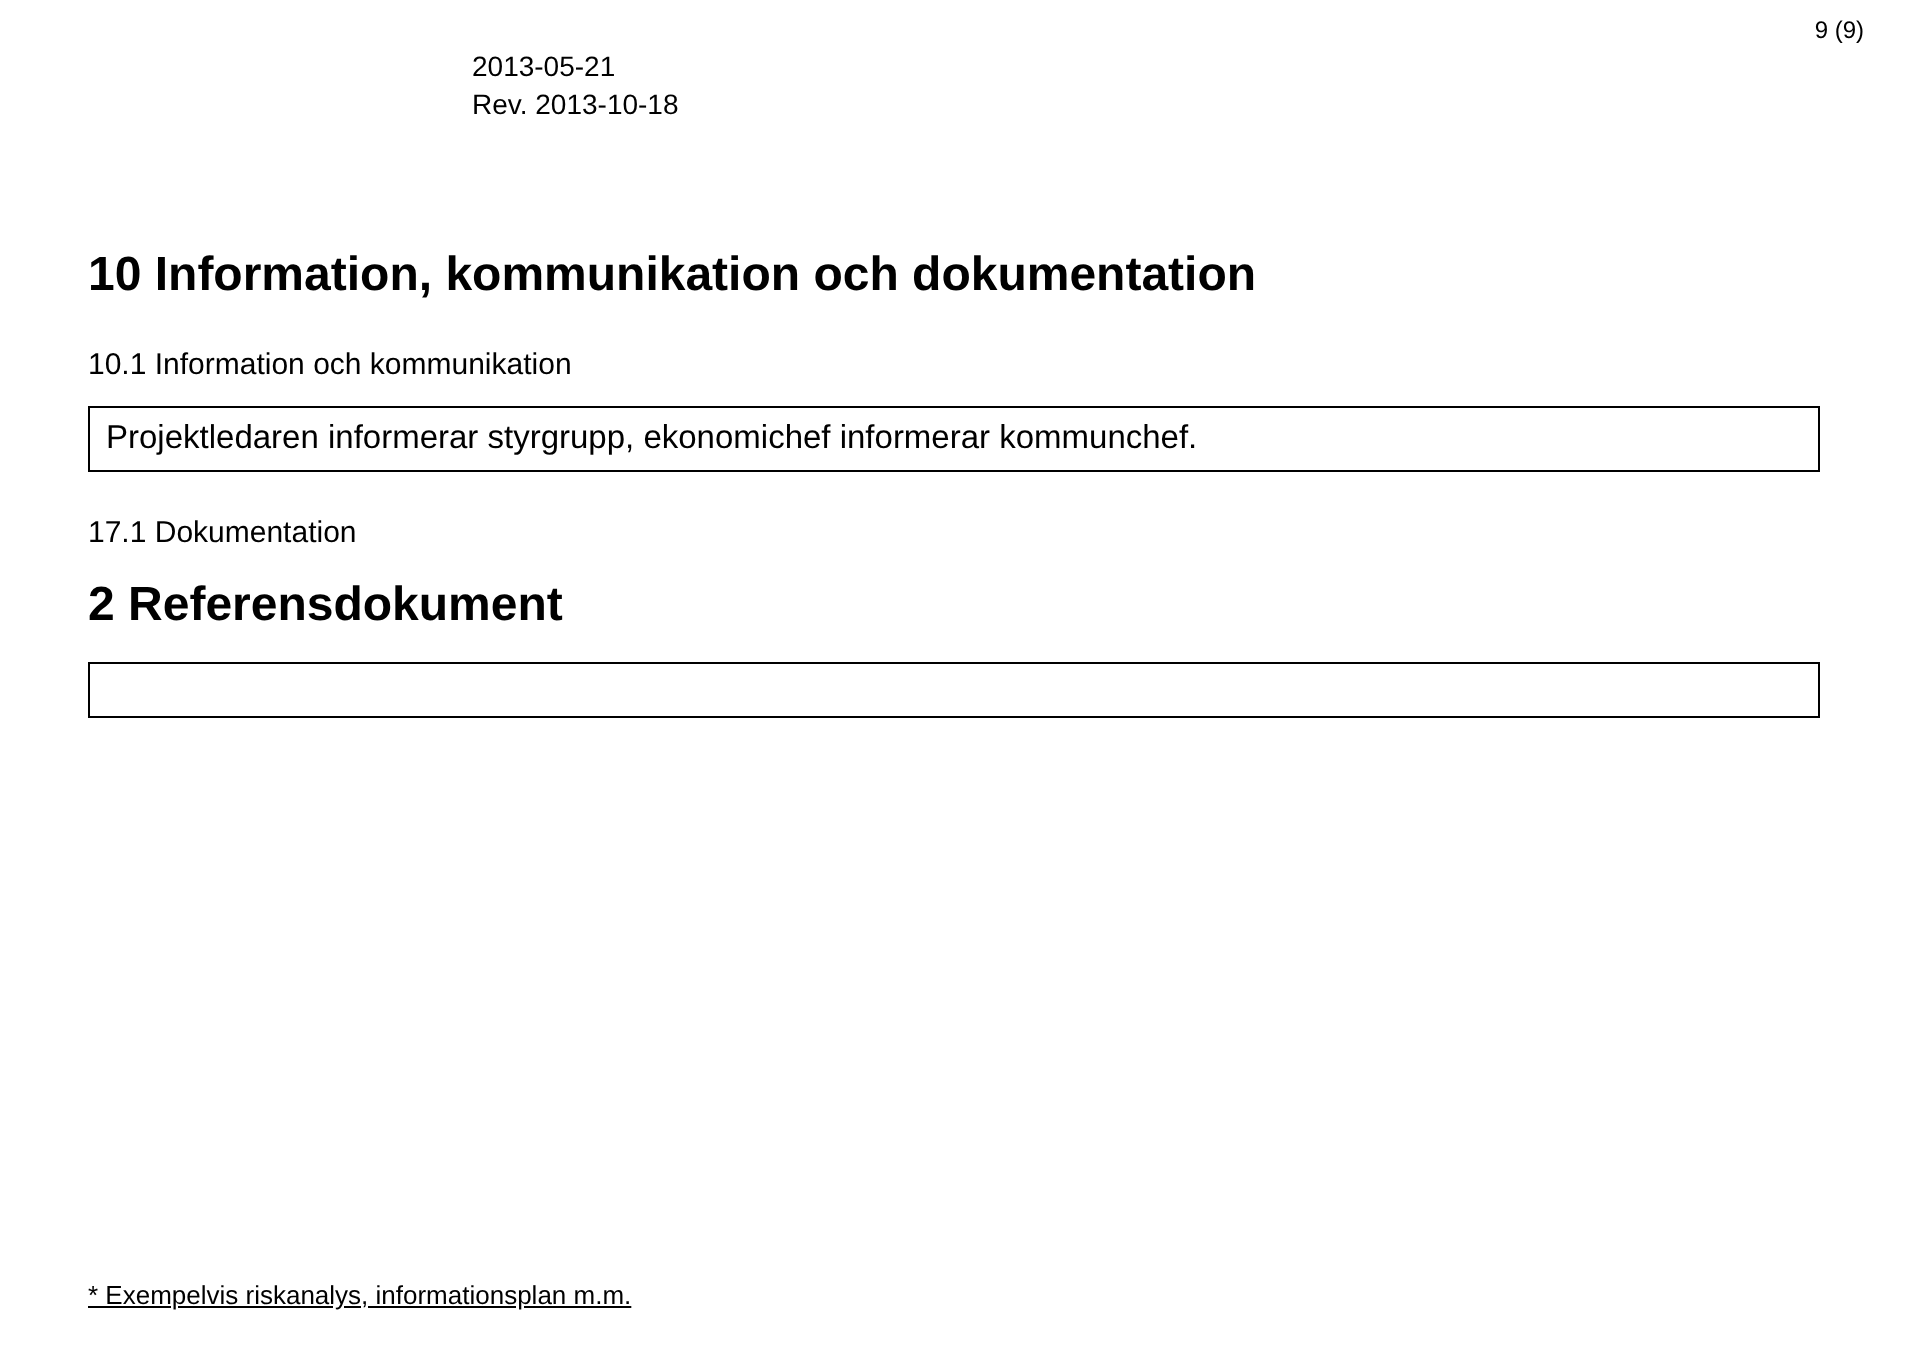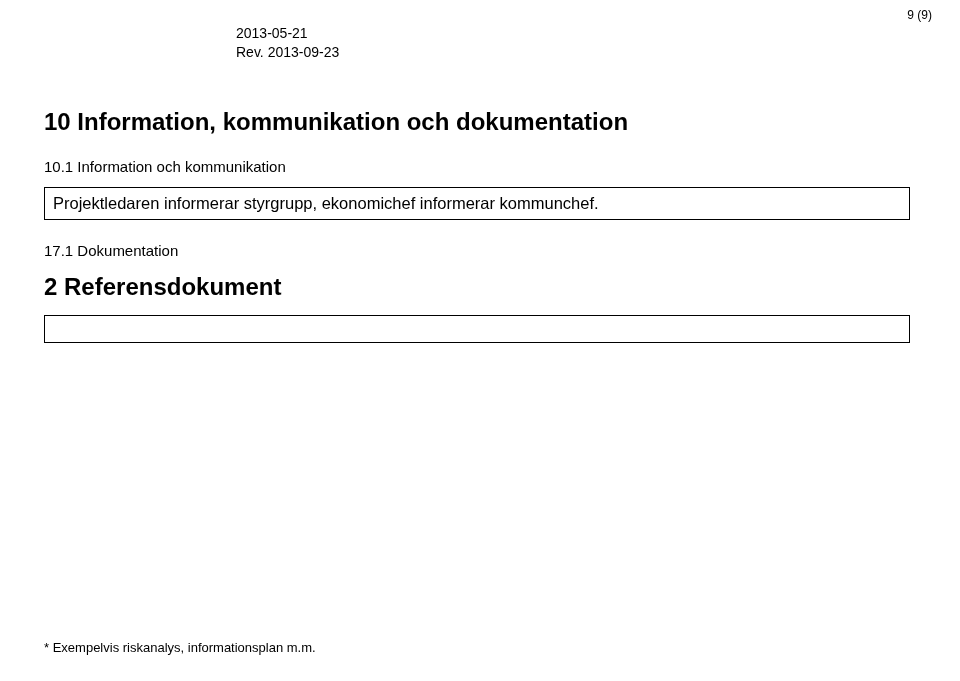--- a/index.html
+++ b/index.html
@@ -33,20 +33,21 @@
   .content {
     position: absolute;
     left: 44px;
     top: 108px;
     width: 868px;
   }
   .h1 {
     font-size: 24px;
     font-weight: bold;
     margin-bottom: 22px;
+    margin-top: 16px;
   }
   .h2 {
     font-size: 15px;
     font-weight: normal;
     margin-bottom: 12px;
   }
   .box {
     border: 1px solid #000;
     padding: 4px 8px;
     font-size: 16.5px;
@@ -57,31 +58,32 @@
   .box-empty {
     min-height: 28px;
   }
   .section-gap { margin-top: 8px; }
   .h1b { margin-top: 14px; margin-bottom: 14px; }
   .footnote {
     position: absolute;
     left: 44px;
     bottom: 26px;
     font-size: 13px;
+    text-decoration: underline;
   }
 </style>
 </head>
 <body>
 
 <div class="page">
 
   <div class="header-dates">
     <div>2013-05-21</div>
     <div>
-      <span>Rev. </span><span>2013-09-23</span>
+      <span>Rev. </span><span>2013-10-18</span>
     </div>
   </div>
 
   <div class="page-num">9 (9)</div>
 
   <div class="content">
 
     <div class="h1">10 Information, kommunikation och dokumentation</div>
 
     <div class="h2">10.1  Information och kommunikation</div>

